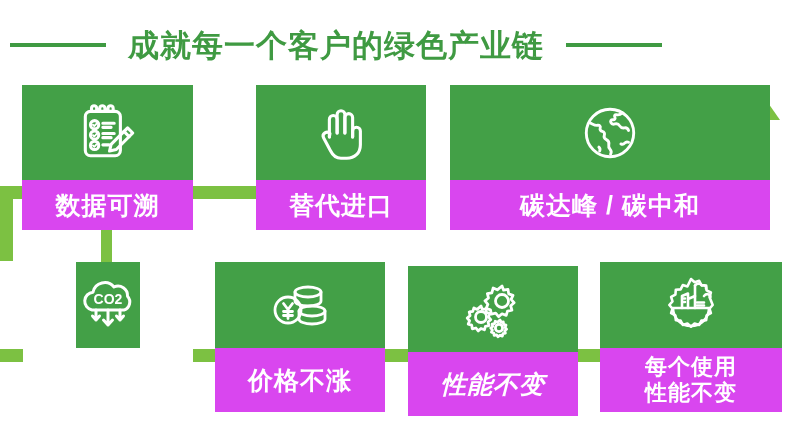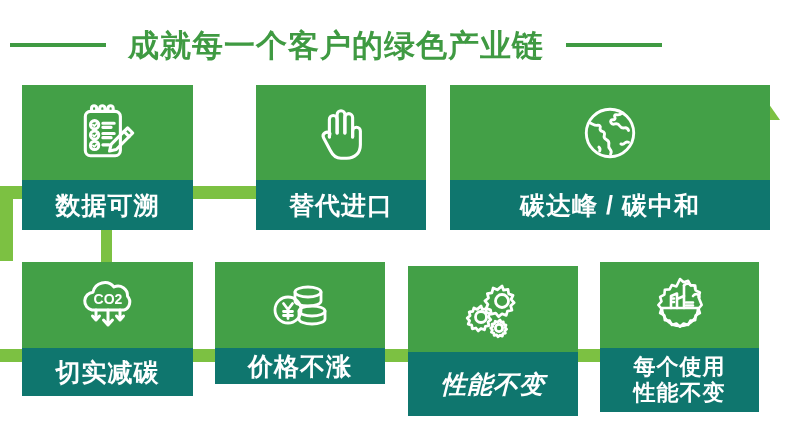--- a/index.html
+++ b/index.html
@@ -52,21 +52,21 @@
     flex-direction: column;
   }
   .card-icon {
     background: #43a047;
     flex: none;
     display: flex;
     align-items: center;
     justify-content: center;
   }
   .card-label {
-    background: #0f766e;
+    background: #d946ef;
     flex: 1 1 auto;
     display: flex;
     align-items: center;
     justify-content: center;
     text-align: center;
     color: #ffffff;
     font-size: 25px;
     font-weight: bold;
     letter-spacing: 1px;
     line-height: 1.12;
@@ -169,36 +169,33 @@
         <path d="M44 12.5c-1.6 1.4-3.6 2.2-5.6 1.8-1.8-.4-2.4 1-1.7 2.3.8 1.5-.2 2.6-1.8 2.5-2-.1-2.8 1.2-2 2.8.7 1.5 2.3 1.8 3.9 1.3 2-.6 3.6.2 4.6 1.9 1 1.7 2.7 2.2 4.6 1.9 2-.3 3.4.7 4 2.5"></path>
         <path d="M50 41c-1.4-.6-2.8-.3-3.8.8-1 1.2-2.3 1.4-3.6.8"></path>
         <path d="M22 49.5c.6-1.4.3-2.8-.8-3.8"></path>
       </svg>
     </div>
     <div class="card-label">
       <span>碳达峰 / 碳中和</span>
     </div>
   </div>
 
-  <div class="card" style="left:22px; top:262px; width:171px; height:134px;">
+  <div class="card" style="left:22px; top:262px; width:171px; height:150px;align-items:center;">
     <div class="card-icon" style="height:86px;">
       <svg class="icon-svg" width="64" height="62" viewBox="0 0 64 62" fill="none" stroke="#ffffff" stroke-width="3" stroke-linecap="round" stroke-linejoin="round">
         <path d="M16 36a9 9 0 0 1 1-17.8A12 12 0 0 1 38 13a9.5 9.5 0 0 1 13.5 9.2A8.5 8.5 0 0 1 48 36z"></path>
         <text x="32" y="30" font-family="Liberation Sans, sans-serif" font-size="14" font-weight="bold" fill="#ffffff" stroke="none" text-anchor="middle">CO2</text>
         <path d="M20 36v10 M20 46l-3.5-4 M20 46l3.5-4"></path>
         <path d="M32 36v15 M32 51l-4.5-5 M32 51l4.5-5"></path>
         <path d="M44 36v10 M44 46l-3.5-4 M44 46l3.5-4"></path>
       </svg>
     </div>
-    <div class="card-label">
-      <span>切实减碳</span>
-    </div>
-  </div>
-
-  <div class="card" style="left:215px; top:262px; width:170px; height:122px;">
+  </div>
+
+  <div class="card" style="left:215px; top:262px; width:170px; height:150px;">
     <div class="card-icon" style="height:86px;">
       <svg class="icon-svg" width="64" height="60" viewBox="0 0 64 60" fill="none" stroke="#ffffff" stroke-width="2.8" stroke-linecap="round" stroke-linejoin="round">
         <ellipse cx="40" cy="17" rx="13" ry="5"></ellipse>
         <path d="M27 17v9c0 2.8 5.8 5 13 5s13-2.2 13-5v-9"></path>
         <ellipse cx="44" cy="36" rx="13" ry="5"></ellipse>
         <path d="M31 36v8c0 2.8 5.8 5 13 5s13-2.2 13-5v-8"></path>
         <circle cx="20" cy="35" r="13"></circle>
         <path d="M15.5 28.5l4.5 6 4.5-6 M15.5 36.5h9 M15.5 40.5h9 M20 34.5v9"></path>
       </svg>
     </div>
@@ -216,21 +213,21 @@
         <circle cx="20" cy="39" r="5.5"></circle>
         <path d="M39 42l.9 2.3 2.4-.4.3 2.4 2.4.8-1 2.3 1.6 1.8-1.9 1.6.7 2.4-2.4.5-.7 2.4-2.3-.9-1.9 1.6-1.5-2-2.4.6-.4-2.4-2.4-.8 1-2.3-1.7-1.8 2-1.6-.6-2.4 2.4-.4.7-2.4 2.3 1z"></path>
         <circle cx="38" cy="50" r="3.6"></circle>
       </svg>
     </div>
     <div class="card-label">
       <span>性能不变</span>
     </div>
   </div>
 
-  <div class="card" style="left:600px; top:262px; width:159px; height:150px;">
+  <div class="card" style="left:600px; top:262px; width:182px; height:150px;">
     <div class="card-icon" style="height:86px;">
       <svg class="icon-svg" width="64" height="62" viewBox="0 0 64 62" fill="none" stroke="#ffffff" stroke-width="2.6" stroke-linecap="round" stroke-linejoin="round">
         <path d="M32 5l3.6 3.2 4.6-1.4 2.2 4.3 4.8.4.4 4.8 4.3 2.2-1.4 4.6L53.7 31l-3.2 3.6 1.4 4.6-4.3 2.2-.4 4.8-4.8.4-2.2 4.3-4.6-1.4L32 52.7l-3.6-3.2-4.6 1.4-2.2-4.3-4.8-.4-.4-4.8-4.3-2.2 1.4-4.6L10.3 31l3.2-3.6-1.4-4.6 4.3-2.2.4-4.8 4.8-.4 2.2-4.3 4.6 1.4z"></path>
         <path d="M14 34a18 18 0 0 0 36 0z"></path>
         <path d="M23 34V22l6-2.5V34 M29 34V25l7-3v12"></path>
         <path d="M36 22V11.5"></path>
         <path d="M36 11.5c2-2.5 5.5-2.5 7 0 2.5-1 4.5 1 4 3"></path>
         <path d="M38 28.5h7 M38 31.5h7"></path>
         <path d="M24.5 24.5h1.5 M24.5 28h1.5"></path>
         <path d="M45 22c2.5-3 6-2 6.5 1"></path>

